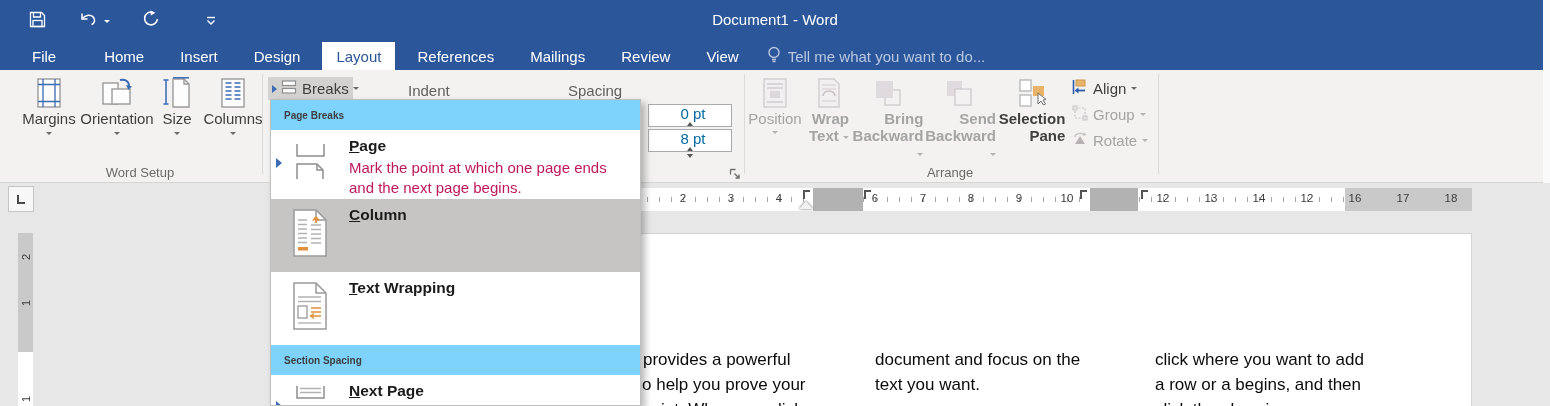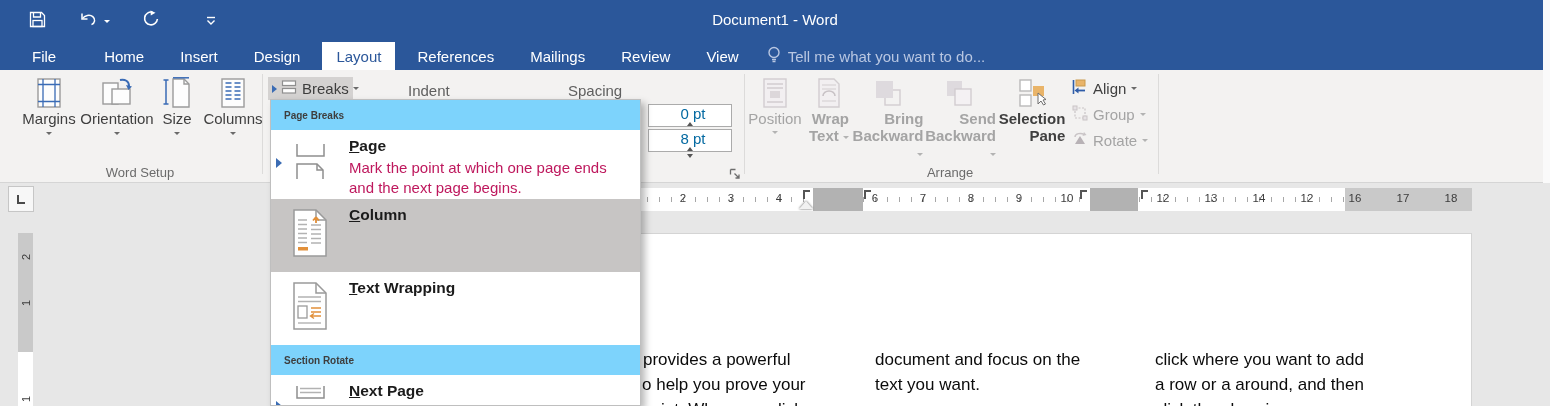--- a/index.html
+++ b/index.html
@@ -357,21 +357,21 @@
     </div>
 
     <div class="page">
       <span class="doc-line" style="left:175px;top:116px">provides a powerful</span>
       <span class="doc-line" style="left:174px;top:141px">o help you prove your</span>
       <span class="doc-line" style="left:174px;top:166px">point. When you click</span>
       <span class="doc-line" style="left:407px;top:116px">document and focus on the</span>
       <span class="doc-line" style="left:407px;top:141px">text you want.</span>
       <span class="doc-line" style="left:407px;top:166px"></span>
       <span class="doc-line" style="left:687px;top:116px">click where you want to add</span>
-      <span class="doc-line" style="left:687px;top:141px">a row or a around, and then</span>
+      <span class="doc-line" style="left:687px;top:141px">a row or a begins, and then</span>
       <span class="doc-line" style="left:687px;top:166px">click the plus sign.</span>
     </div>
   </div>
 
   <div class="menu">
     <div class="menu-head">Page Breaks</div>
 
     <div class="menu-item" style="height:69px">
       <span class="ins-ind" style="top:28px"></span>
       <span class="mi-ico">
@@ -415,21 +415,21 @@
             <path d="M21 27 H31 M21 31 H31 M24 35 H31" stroke="#e2903a" stroke-width="1.6"></path>
             <path d="M24 35 L20.5 35 M24 32.5 L20.5 35 L24 37.5" stroke="#e2903a" stroke-width="1.4" fill="none"></path>
             <path d="M8 42 H31" stroke="#b2b2b2" stroke-width="1.4"></path>
           </svg>
       </span>
       <span class="mi-text">
         <div class="mi-title"><u>T</u>ext Wrapping</div>
       </span>
     </div>
 
-    <div class="menu-head">Section Rotate</div>
+    <div class="menu-head">Section Spacing</div>
 
     <div class="menu-item" style="height:60px">
       <span class="ins-ind" style="top:26px"></span>
       <span class="mi-ico">
         <svg width="44" height="40" viewBox="0 0 44 40">
             <path d="M9 2 L9 14 L36 14 L36 2" fill="none" stroke="#8f8f8f" stroke-width="1.5"></path>
             <path d="M12 4.5 H33 M12 8.5 H33" stroke="#b2b2b2" stroke-width="1.4"></path>
             <path d="M9 36 L9 22 L29 22 L35 28 L35 36" fill="none" stroke="#8f8f8f" stroke-width="1.5"></path>
           </svg>
       </span>

